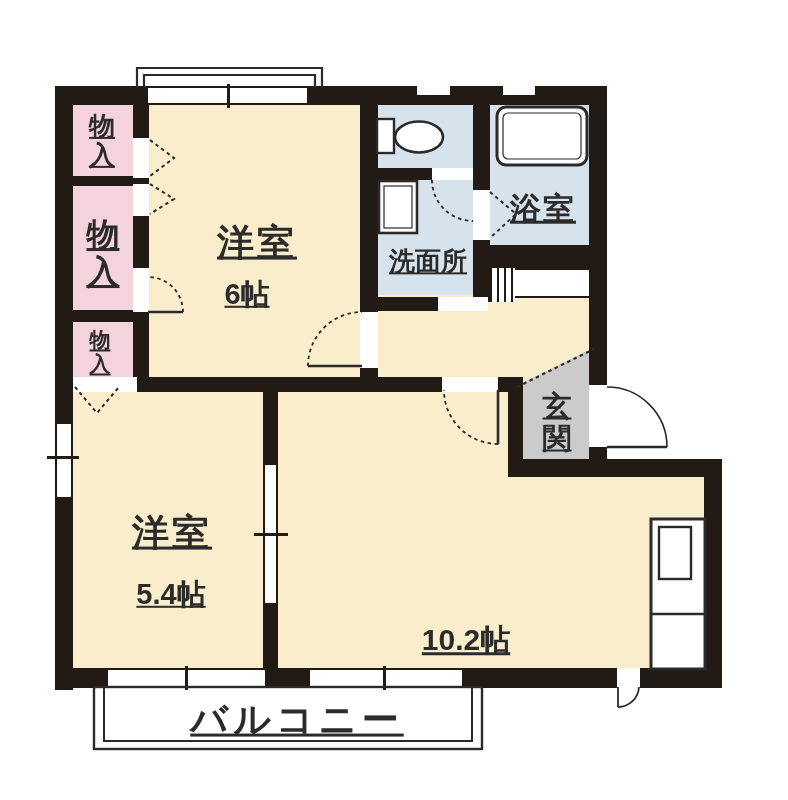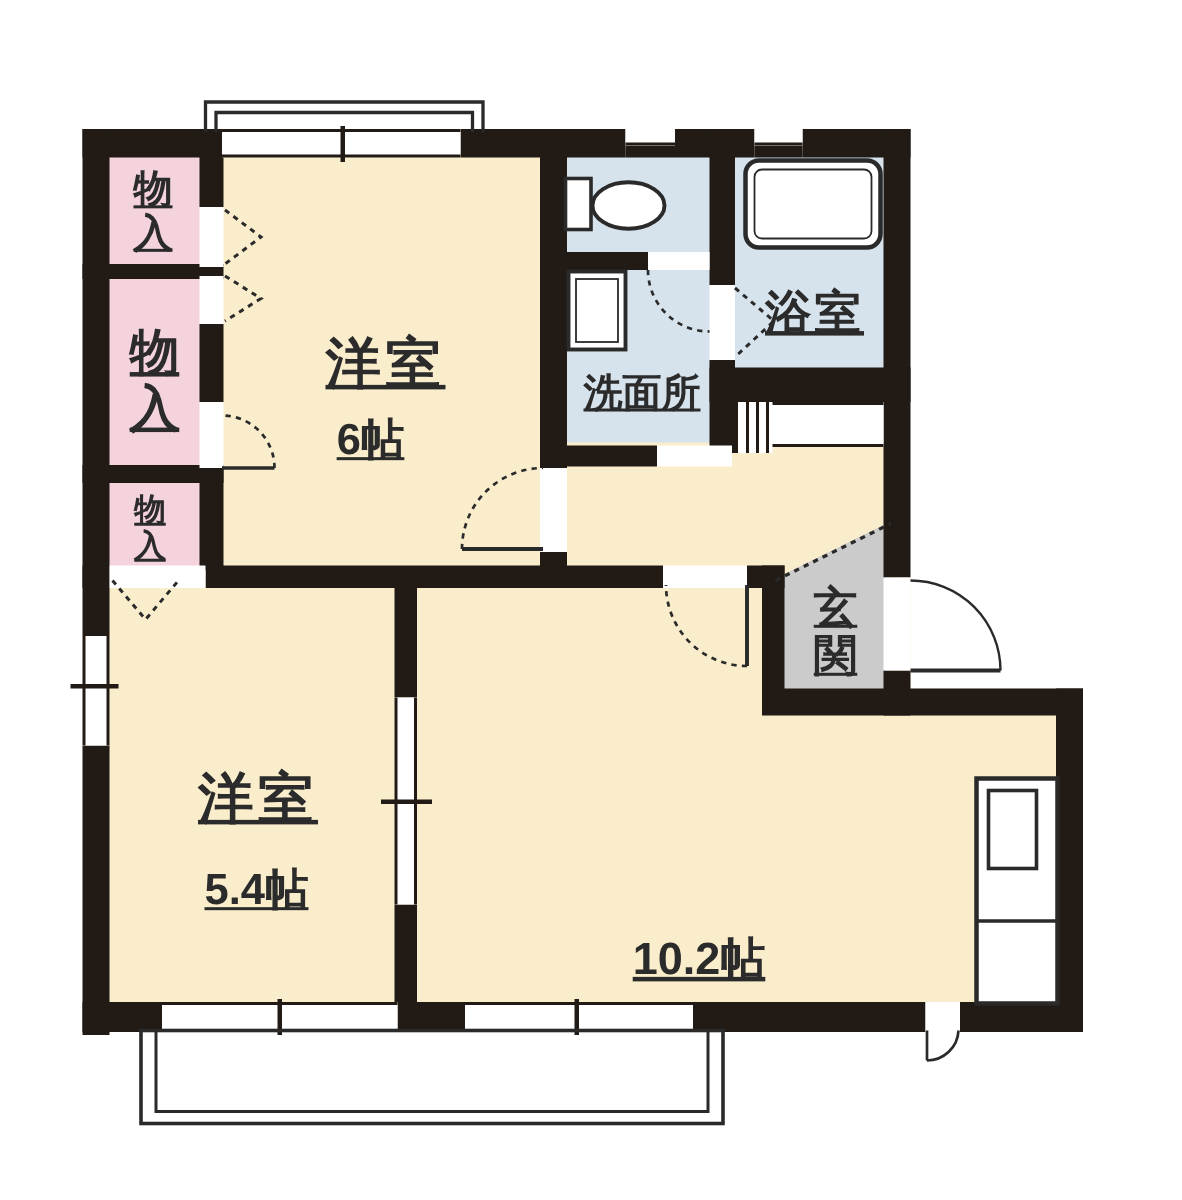--- a/index.html
+++ b/index.html
@@ -174,13 +174,14 @@
   <div class="lbl" style="left:247px;top:294px;font-size:29px;">6帖</div>
   <div class="lbl" style="left:172px;top:533px;font-size:37px;letter-spacing:3px;">洋室</div>
   <div class="lbl" style="left:171px;top:594px;font-size:29px;">5.4帖</div>
   <div class="lbl" style="left:466px;top:612px;font-size:30px;margin-top:28px;">10.2帖</div>
   <div class="lbl" style="left:428px;top:262px;font-size:26px;">洗面所</div>
   <div class="lbl" style="left:543px;top:209px;font-size:31px;letter-spacing:2px;">浴室</div>
   <div class="lbl vtext" style="left:557px;top:422px;font-size:29px;">玄関</div>
   <div class="lbl vtext" style="left:102px;top:141px;font-size:26px;">物入</div>
   <div class="lbl vtext" style="left:103px;top:254px;font-size:33px;">物入</div>
   <div class="lbl vtext" style="left:100px;top:352px;font-size:21px;">物入</div>
+  <div class="lbl" style="left:297px;top:720px;font-size:37px;letter-spacing:5px;">バルコニー</div>
 </div>
 
 </body></html>

